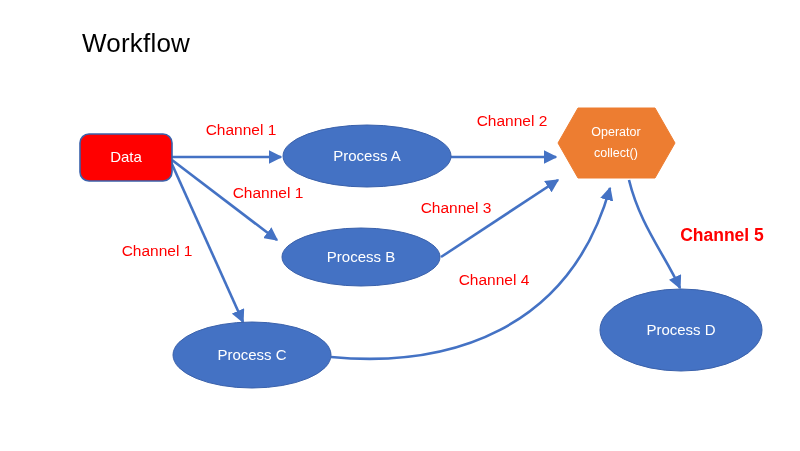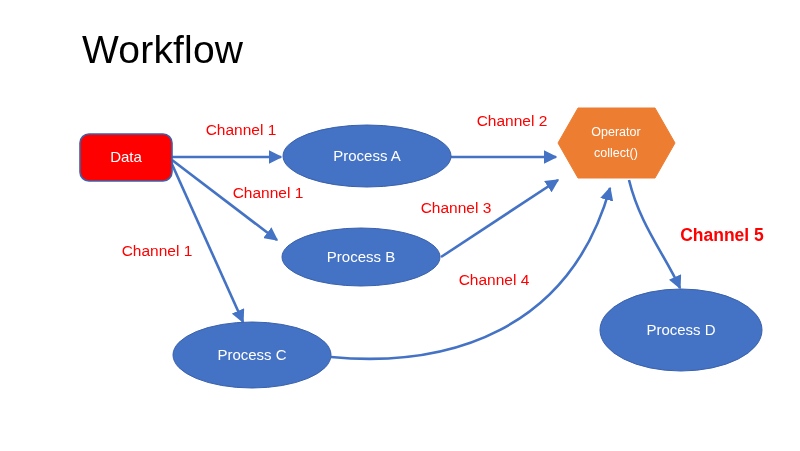--- a/index.html
+++ b/index.html
@@ -17,21 +17,21 @@
   #slide {
     position: relative;
     width: 800px;
     height: 451px;
     background: #ffffff;
   }
   #page-title {
     position: absolute;
     left: 82px;
     top: 30px;
-    font-size: 39px;
+    font-size: 26px;
     font-weight: 400;
     color: #000000;
     letter-spacing: 0.2px;
     line-height: 1;
     white-space: nowrap;
   }
   svg#diagram {
     position: absolute;
     left: 0;
     top: 0;

